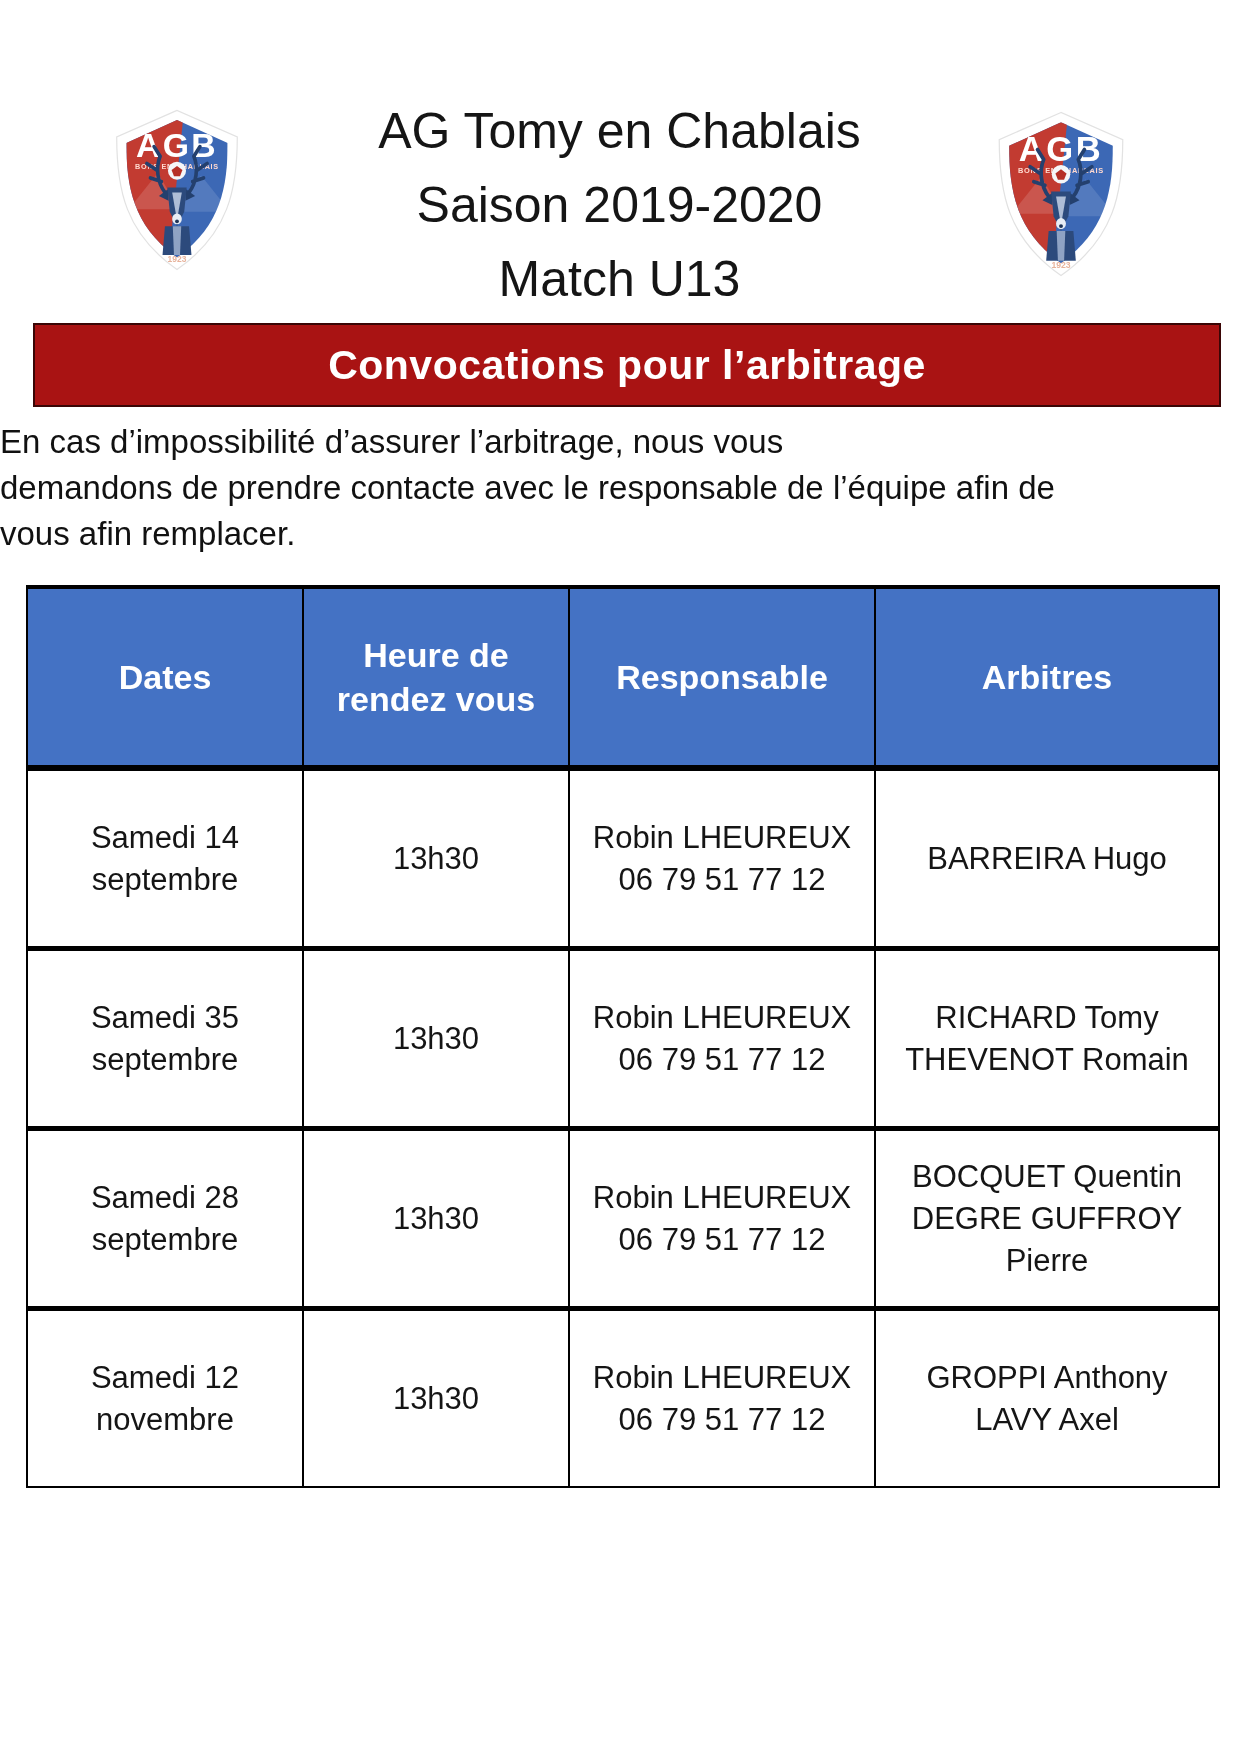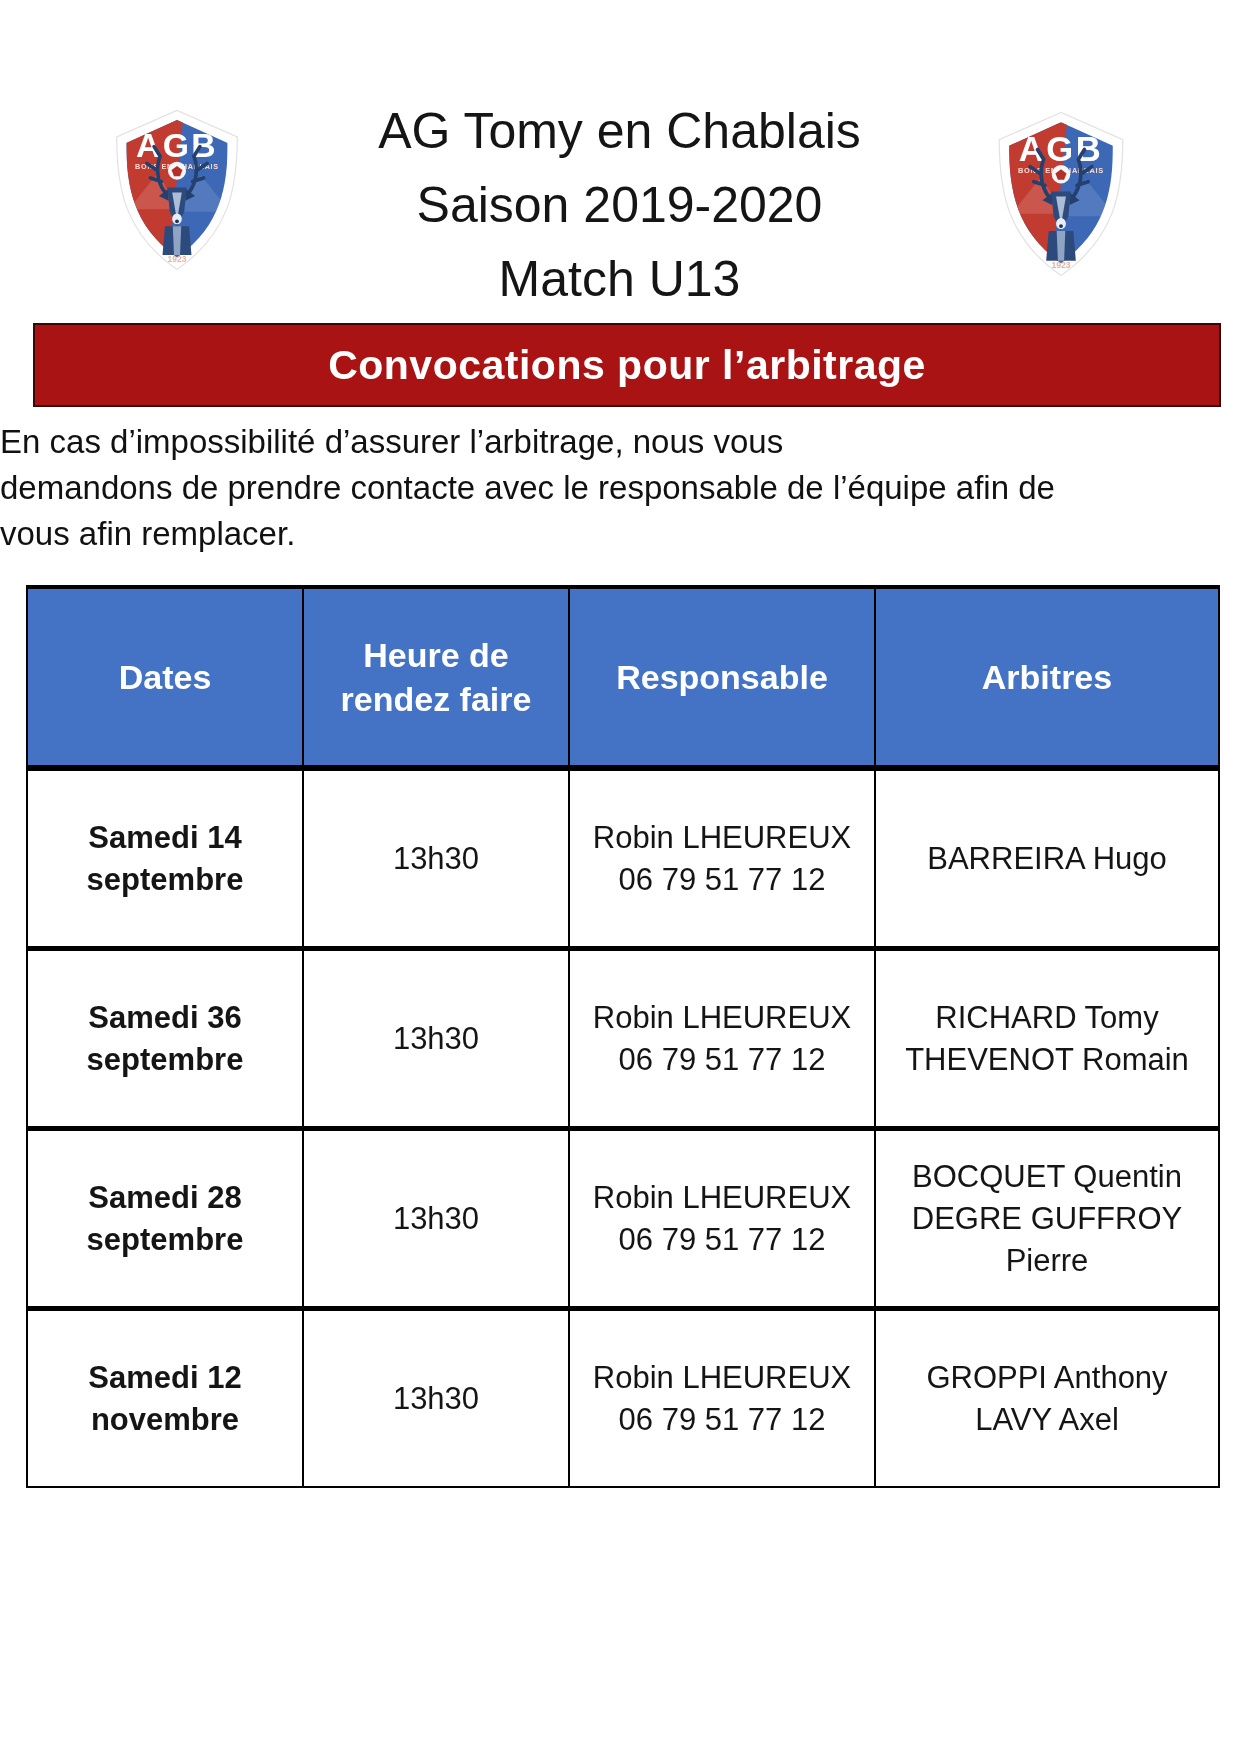--- a/index.html
+++ b/index.html
@@ -39,21 +39,21 @@
     font-size:34px;font-weight:700;line-height:44px;
     border:2px solid #000;border-bottom-width:6px;
     height:176px;text-align:center;vertical-align:middle;padding:0 6px;
   }
   table.sched td{
     border:2px solid #000;border-bottom-width:5px;
     height:175px;text-align:center;vertical-align:middle;
     font-size:31px;line-height:42px;color:#151515;padding:0 6px;
   }
   table.sched tr:last-child td{border-bottom-width:2px;}
-  td.c-date{font-weight:700;margin-left:16px;}
+  td.c-date{font-weight:400;margin-left:16px;}
   .cell-line{display:block;}
 </style>
 </head>
 <body style="--banner-red: #a91313; --banner-border: #3a0606; --header-blue: #4472c4;">
 
 <div class="crest crest-left">
   <svg viewBox="0 0 120 136" xmlns="http://www.w3.org/2000/svg">
     <defs>
       <clipPath id="ccL">
         <path d="M60 10 L18 29 C18 66 24 98 60 124 C96 98 102 66 102 29 Z"></path>
@@ -144,21 +144,21 @@
         <col style="width:306px">
         <col style="width:344px">
     </colgroup>
     <thead>
         <tr>
           <th>
             <span class="cell-line">Dates</span>
           </th>
           <th>
             <span class="cell-line">Heure de</span>
-            <span class="cell-line">rendez faire</span>
+            <span class="cell-line">rendez vous</span>
           </th>
           <th>
             <span class="cell-line">Responsable</span>
           </th>
           <th>
             <span class="cell-line">Arbitres</span>
           </th>
         </tr>
       </thead>
     <tbody>
@@ -173,21 +173,21 @@
           <td class="c-resp">
             <span class="cell-line">Robin LHEUREUX</span>
             <span class="cell-line">06 79 51 77 12</span>
           </td>
           <td class="c-arb">
             <span class="cell-line">BARREIRA Hugo</span>
           </td>
         </tr>
         <tr>
           <td class="c-date">
-            <span class="cell-line">Samedi 36</span>
+            <span class="cell-line">Samedi 35</span>
             <span class="cell-line">septembre</span>
           </td>
           <td class="c-time">
             <span class="cell-line">13h30</span>
           </td>
           <td class="c-resp">
             <span class="cell-line">Robin LHEUREUX</span>
             <span class="cell-line">06 79 51 77 12</span>
           </td>
           <td class="c-arb">

